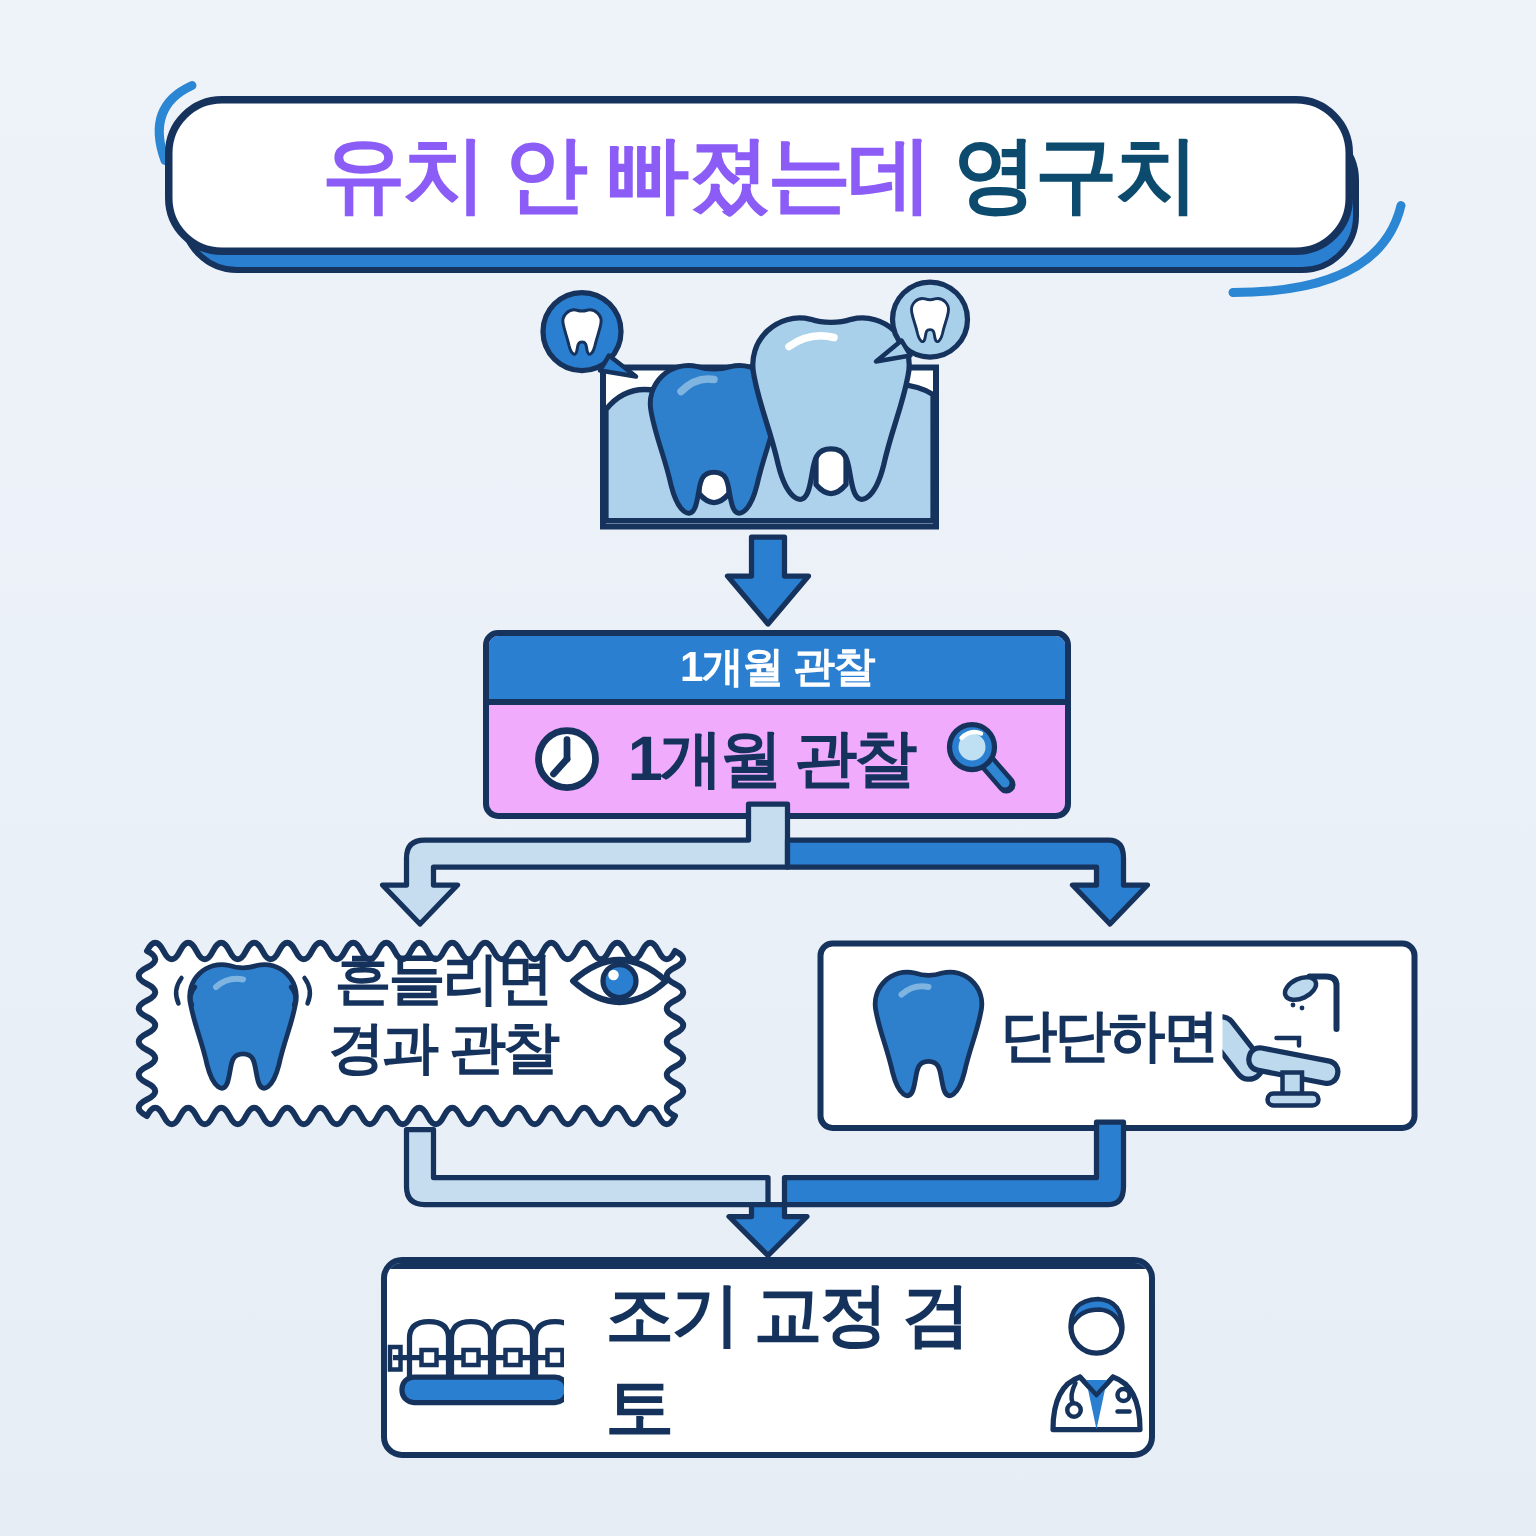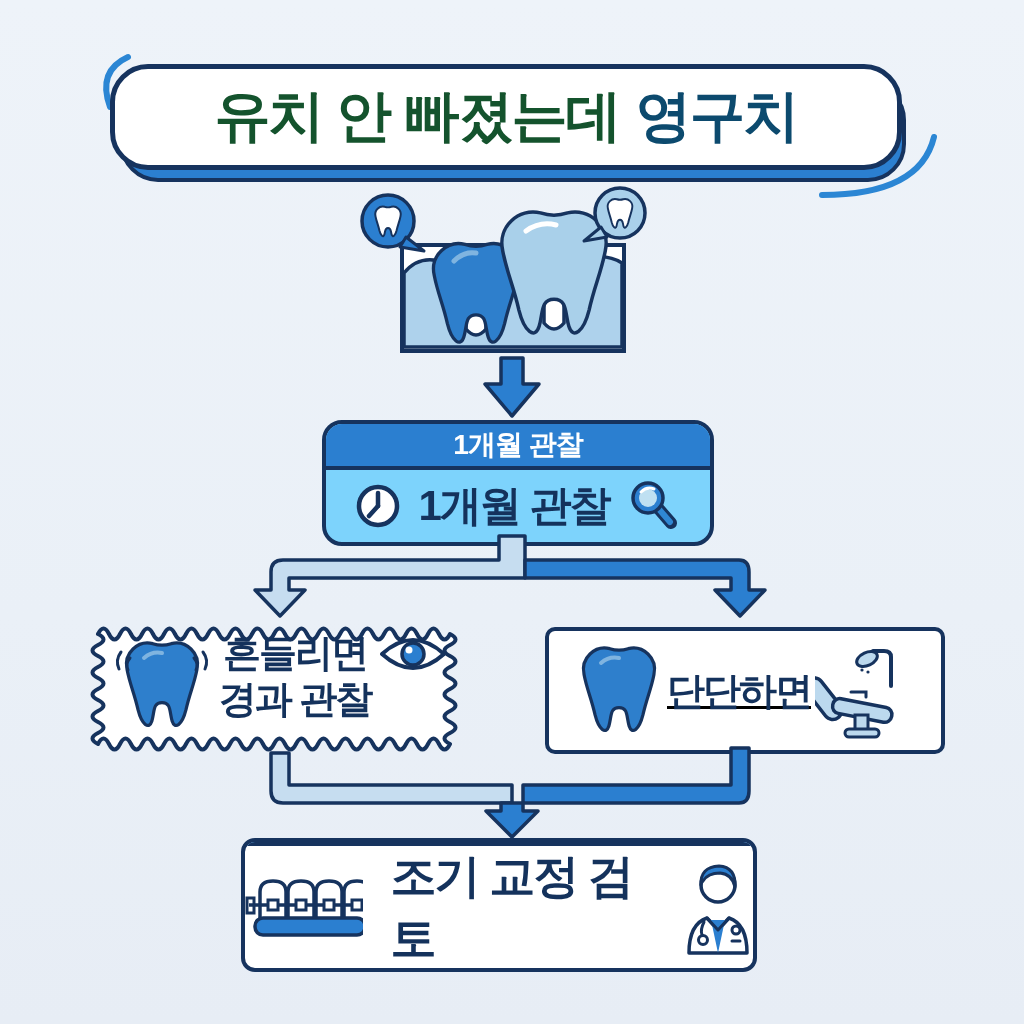--- a/index.html
+++ b/index.html
@@ -14,58 +14,58 @@
   .banner-shadow{
     left:120px;top:82px;width:778px;height:92px;
     background:#2b7fd0;border:4px solid #16335e;border-radius:38px;
   }
   .banner{
     left:110px;top:64px;width:782px;height:96px;
     background:#ffffff;border:5px solid #16335e;border-radius:38px;
     display:flex;align-items:center;justify-content:center;gap:16px;
   }
   .banner span{
-    font-size:56px;font-weight:900;letter-spacing:-2px;color:#14532d;
+    font-size:56px;font-weight:900;letter-spacing:-2px;color:#8b5cf6;
     white-space:nowrap;
   }
   .banner .hl{color:#0c4a6e;}
   
   .observe-box{
     left:322px;top:420px;width:384px;height:118px;
-    background:#7dd3fc;border:4px solid #16335e;border-radius:20px;
+    background:#f0abfc;border:4px solid #16335e;border-radius:10px;
     display:flex;flex-direction:column;overflow:hidden;
   }
   .observe-header{
     height:42px;background:#2b7fd0;border-bottom:4px solid #16335e;
     display:flex;align-items:center;justify-content:center;
     color:#ffffff;font-size:28px;font-weight:900;letter-spacing:-1px;
   }
   .observe-body{
     flex:1;display:flex;align-items:center;justify-content:center;gap:16px;
     color:#14325c;font-size:42px;font-weight:900;letter-spacing:-2px;
   }
   .branch-right-box{
     left:545px;top:627px;width:392px;height:119px;
     background:#ffffff;border:4px solid #16335e;border-radius:10px;
   }
   .branch-content{
     display:flex;align-items:center;justify-content:space-between;
-    height:100%;padding:0 26px;box-sizing:border-box;text-decoration:underline;
+    height:100%;padding:0 26px;box-sizing:border-box;
   }
   .branch-left-content{
     left:92px;top:630px;width:372px;height:118px;
     display:flex;align-items:flex-start;justify-content:space-between;
     padding:0 16px;box-sizing:border-box;
   }
   .branch-text{
     text-align:center;color:#14325c;font-size:38px;font-weight:900;
     letter-spacing:-2px;line-height:46px;white-space:nowrap;
   }
   .result-box{
-    left:241px;top:838px;width:508px;height:126px;
+    left:254px;top:838px;width:508px;height:126px;
     background:#ffffff;border:4px solid #16335e;border-radius:14px;
     display:flex;flex-direction:column;overflow:hidden;
   }
   .result-header{height:34px;background:#2b7fd0;border-bottom:4px solid #16335e;}
   .result-body{
     flex:1;display:flex;align-items:center;justify-content:center;gap:28px;
     color:#14325c;font-size:46px;font-weight:900;letter-spacing:-2px;
   }
   svg{display:block;}
 </style>

